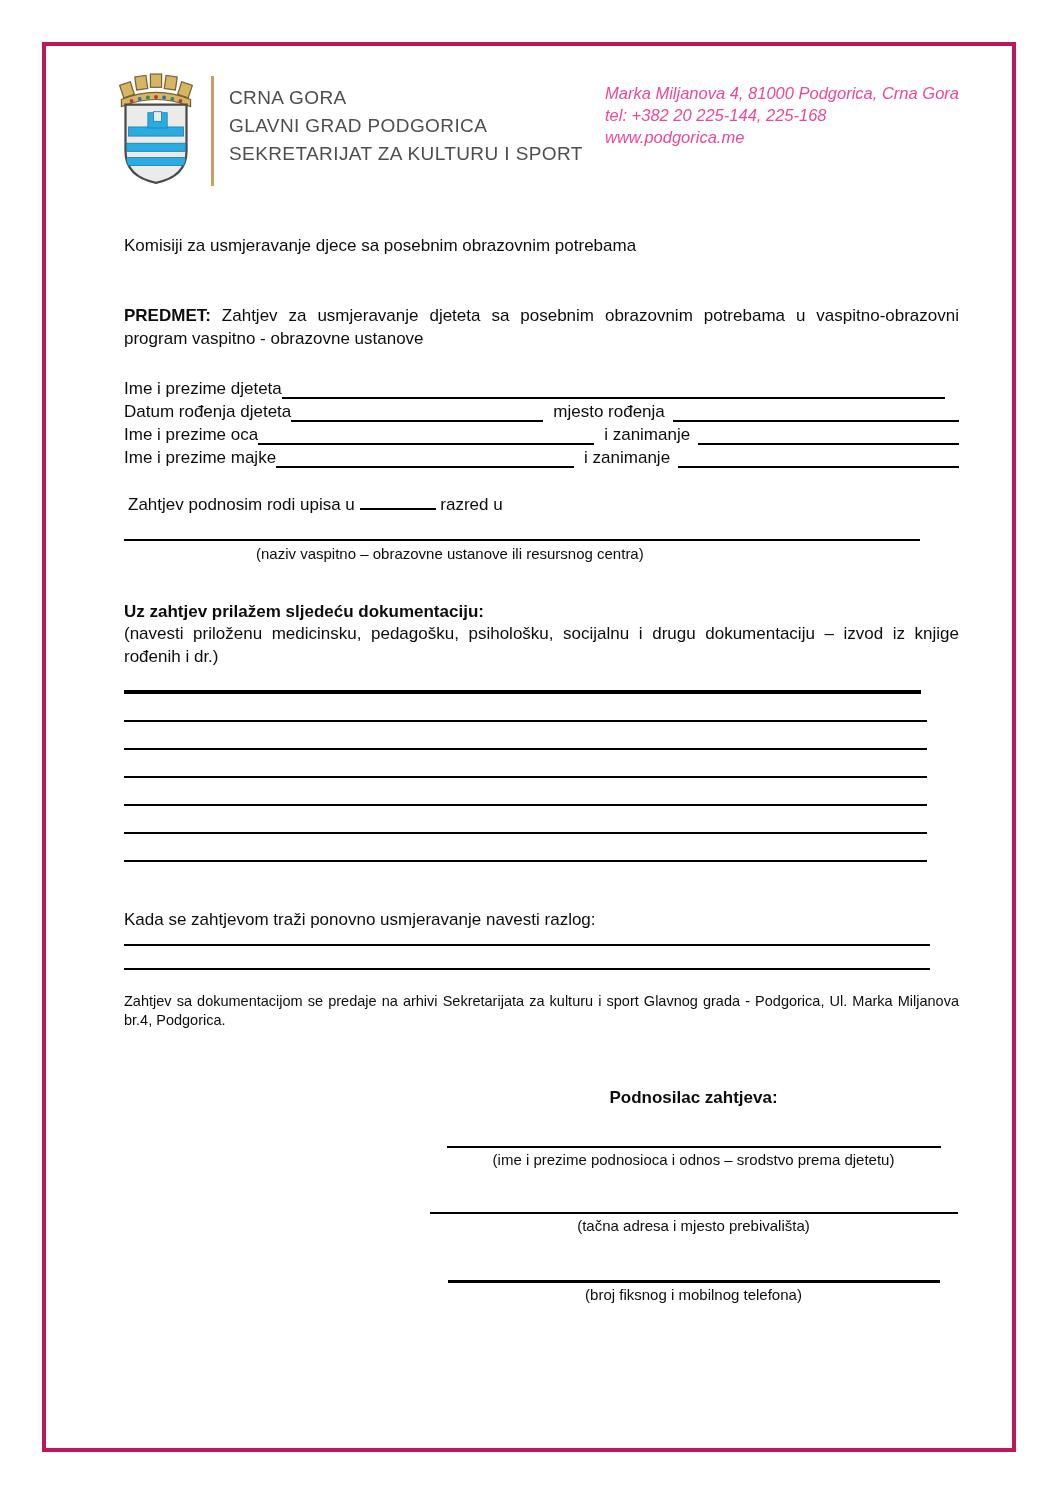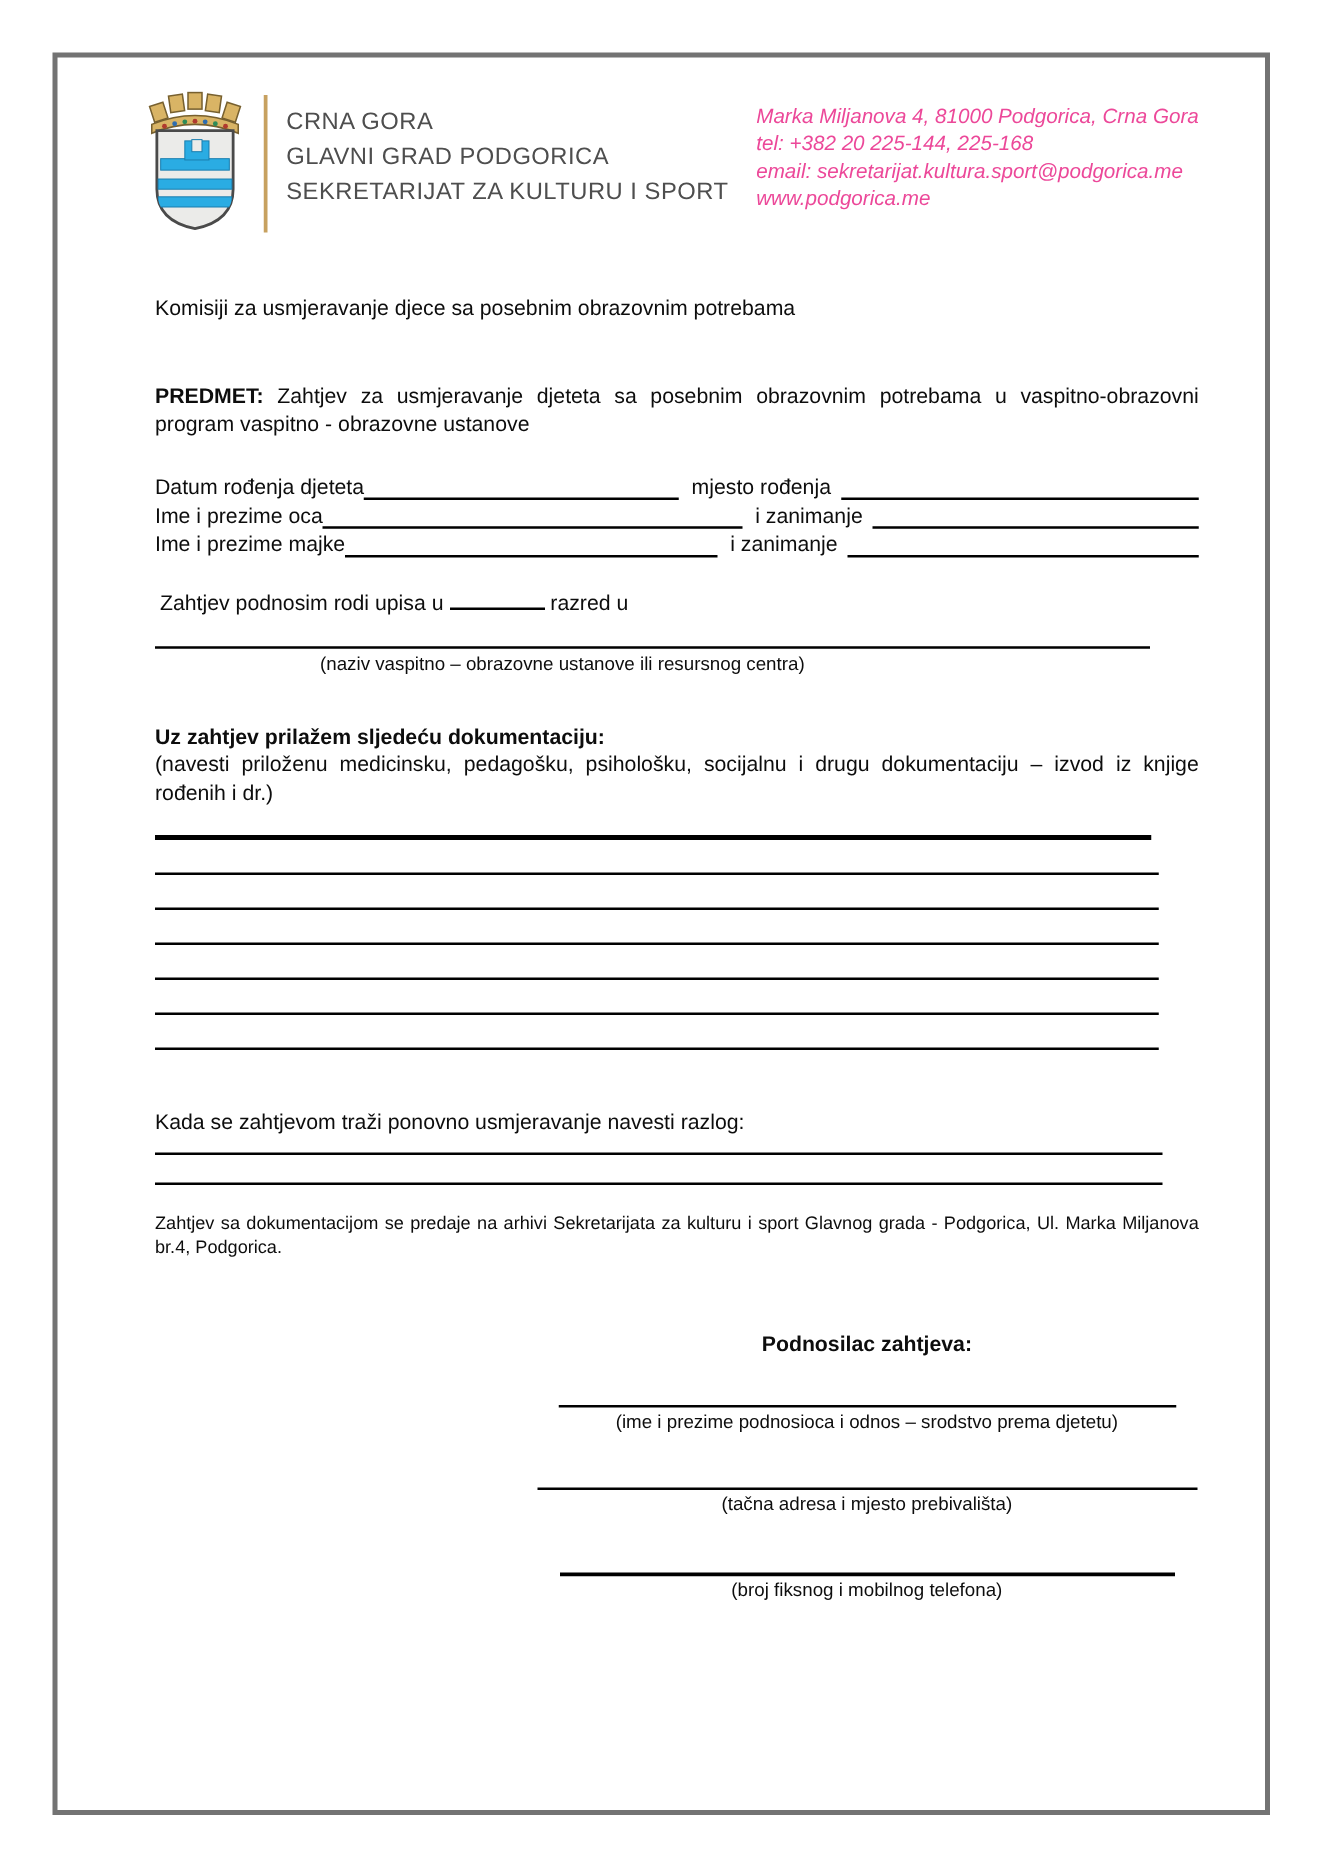--- a/index.html
+++ b/index.html
@@ -7,21 +7,21 @@
     position:relative;
     width:1058px; height:1497px;
     background:#ffffff;
     font-family:"Liberation Sans", sans-serif;
     color:#0d0d0d;
     overflow:hidden;
   }
   .frame {
     position:absolute; left:42px; top:42px;
     width:974px; height:1410px;
-    border:4px solid #737373;
+    border:4px solid #be185d;
     box-sizing:border-box;
   }
   .content {
     position:absolute; inset:0;
     padding:24px 53px 0 78px;
     box-sizing:border-box;
   }
 
   
   .header { display:flex; align-items:flex-start; }
@@ -127,33 +127,36 @@
         </div>
         <div class="gold-divider"></div>
         <div class="org">
           <div>CRNA GORA</div>
           <div>GLAVNI GRAD PODGORICA</div>
           <div>SEKRETARIJAT ZA KULTURU I SPORT</div>
         </div>
         <div class="contact">
           <div>Marka Miljanova  4, 81000 Podgorica, Crna Gora</div>
           <div>tel: +382 20 225-144, 225-168</div>
-          <div>email: sekretarijat.kultura.sport@podgorica.me</div>
           <div>www.podgorica.me</div>
         </div>
       </div>
 
       <div class="recipient">Komisiji za usmjeravanje djece sa posebnim obrazovnim potrebama</div>
 
       <div class="subject">
         <span class="b">PREDMET:</span>
         <span>Zahtjev za usmjeravanje djeteta sa posebnim obrazovnim potrebama u vaspitno-obrazovni program vaspitno - obrazovne ustanove</span>
       </div>
 
       <div class="fields">
+        <div class="frow">
+          <span class="lbl">Ime i prezime djeteta</span>
+          <span class="fill grow mr14"></span>
+        </div>
         <div class="frow">
           <span class="lbl">Datum rođenja djeteta</span>
           <span class="fill" style="width:252px"></span>
           <span class="lbl2">mjesto rođenja</span>
           <span class="fill grow"></span>
         </div>
         <div class="frow">
           <span class="lbl">Ime i prezime oca</span>
           <span class="fill" style="width:336px"></span>
           <span class="lbl2">i zanimanje</span>

